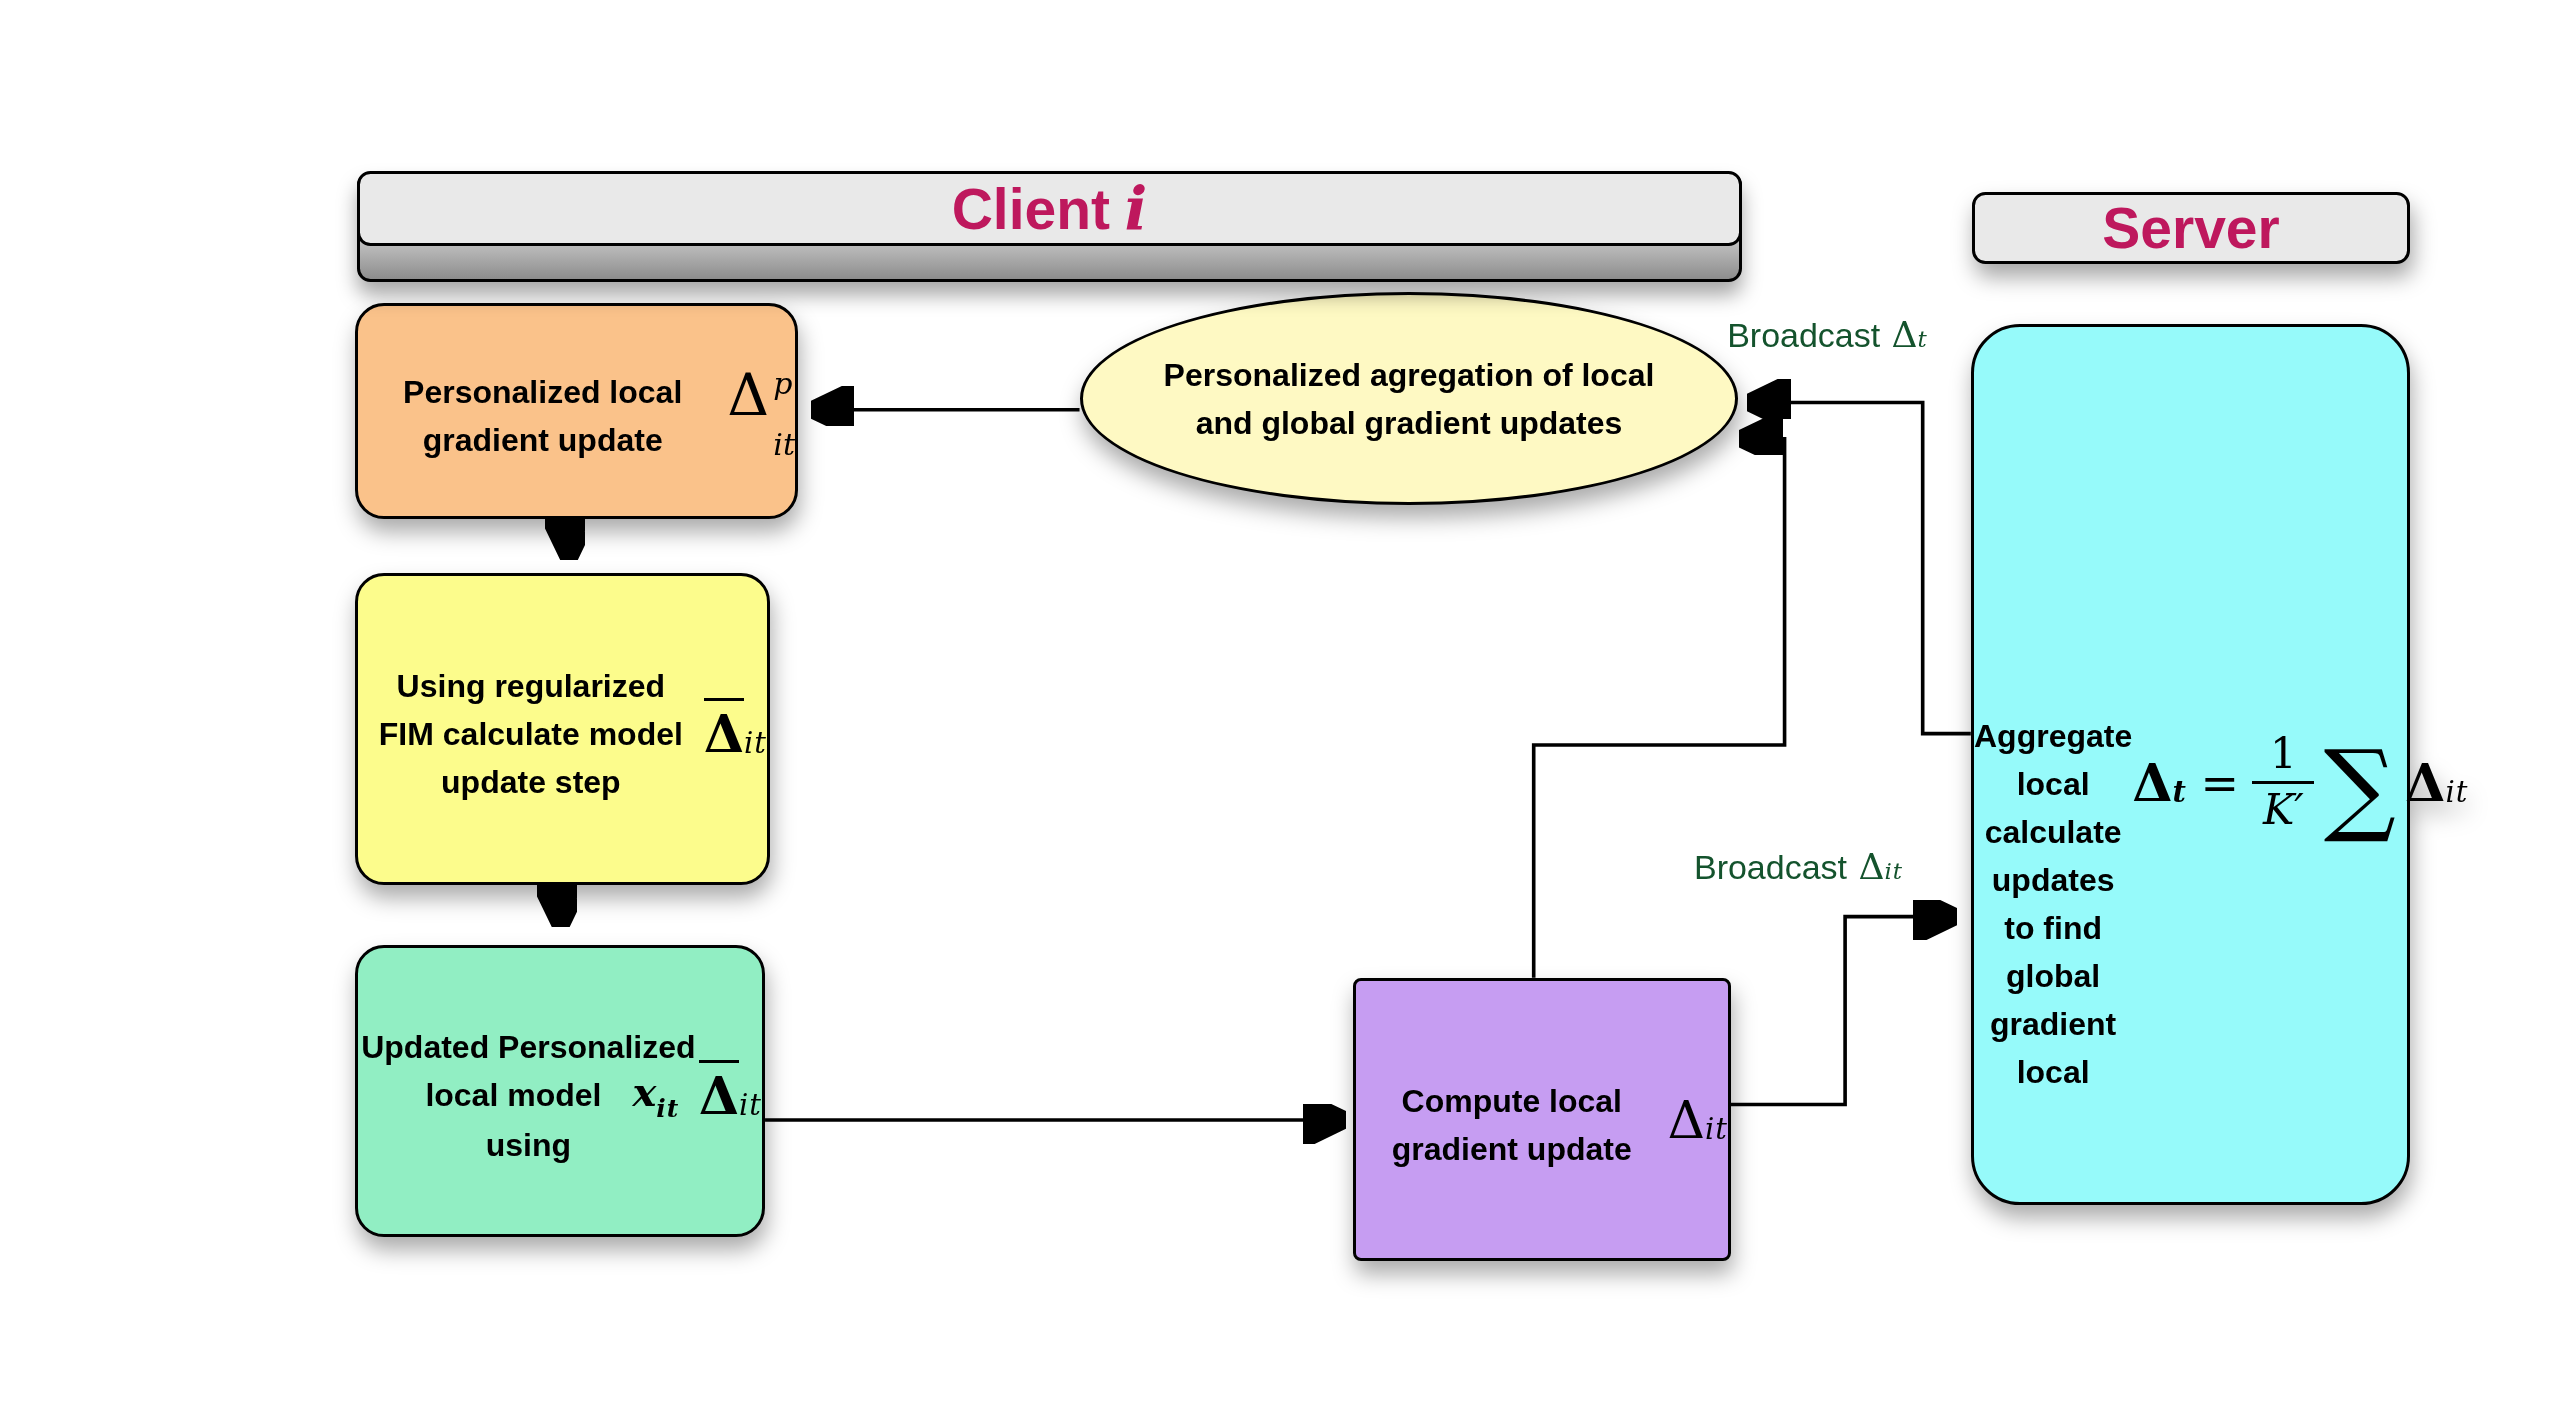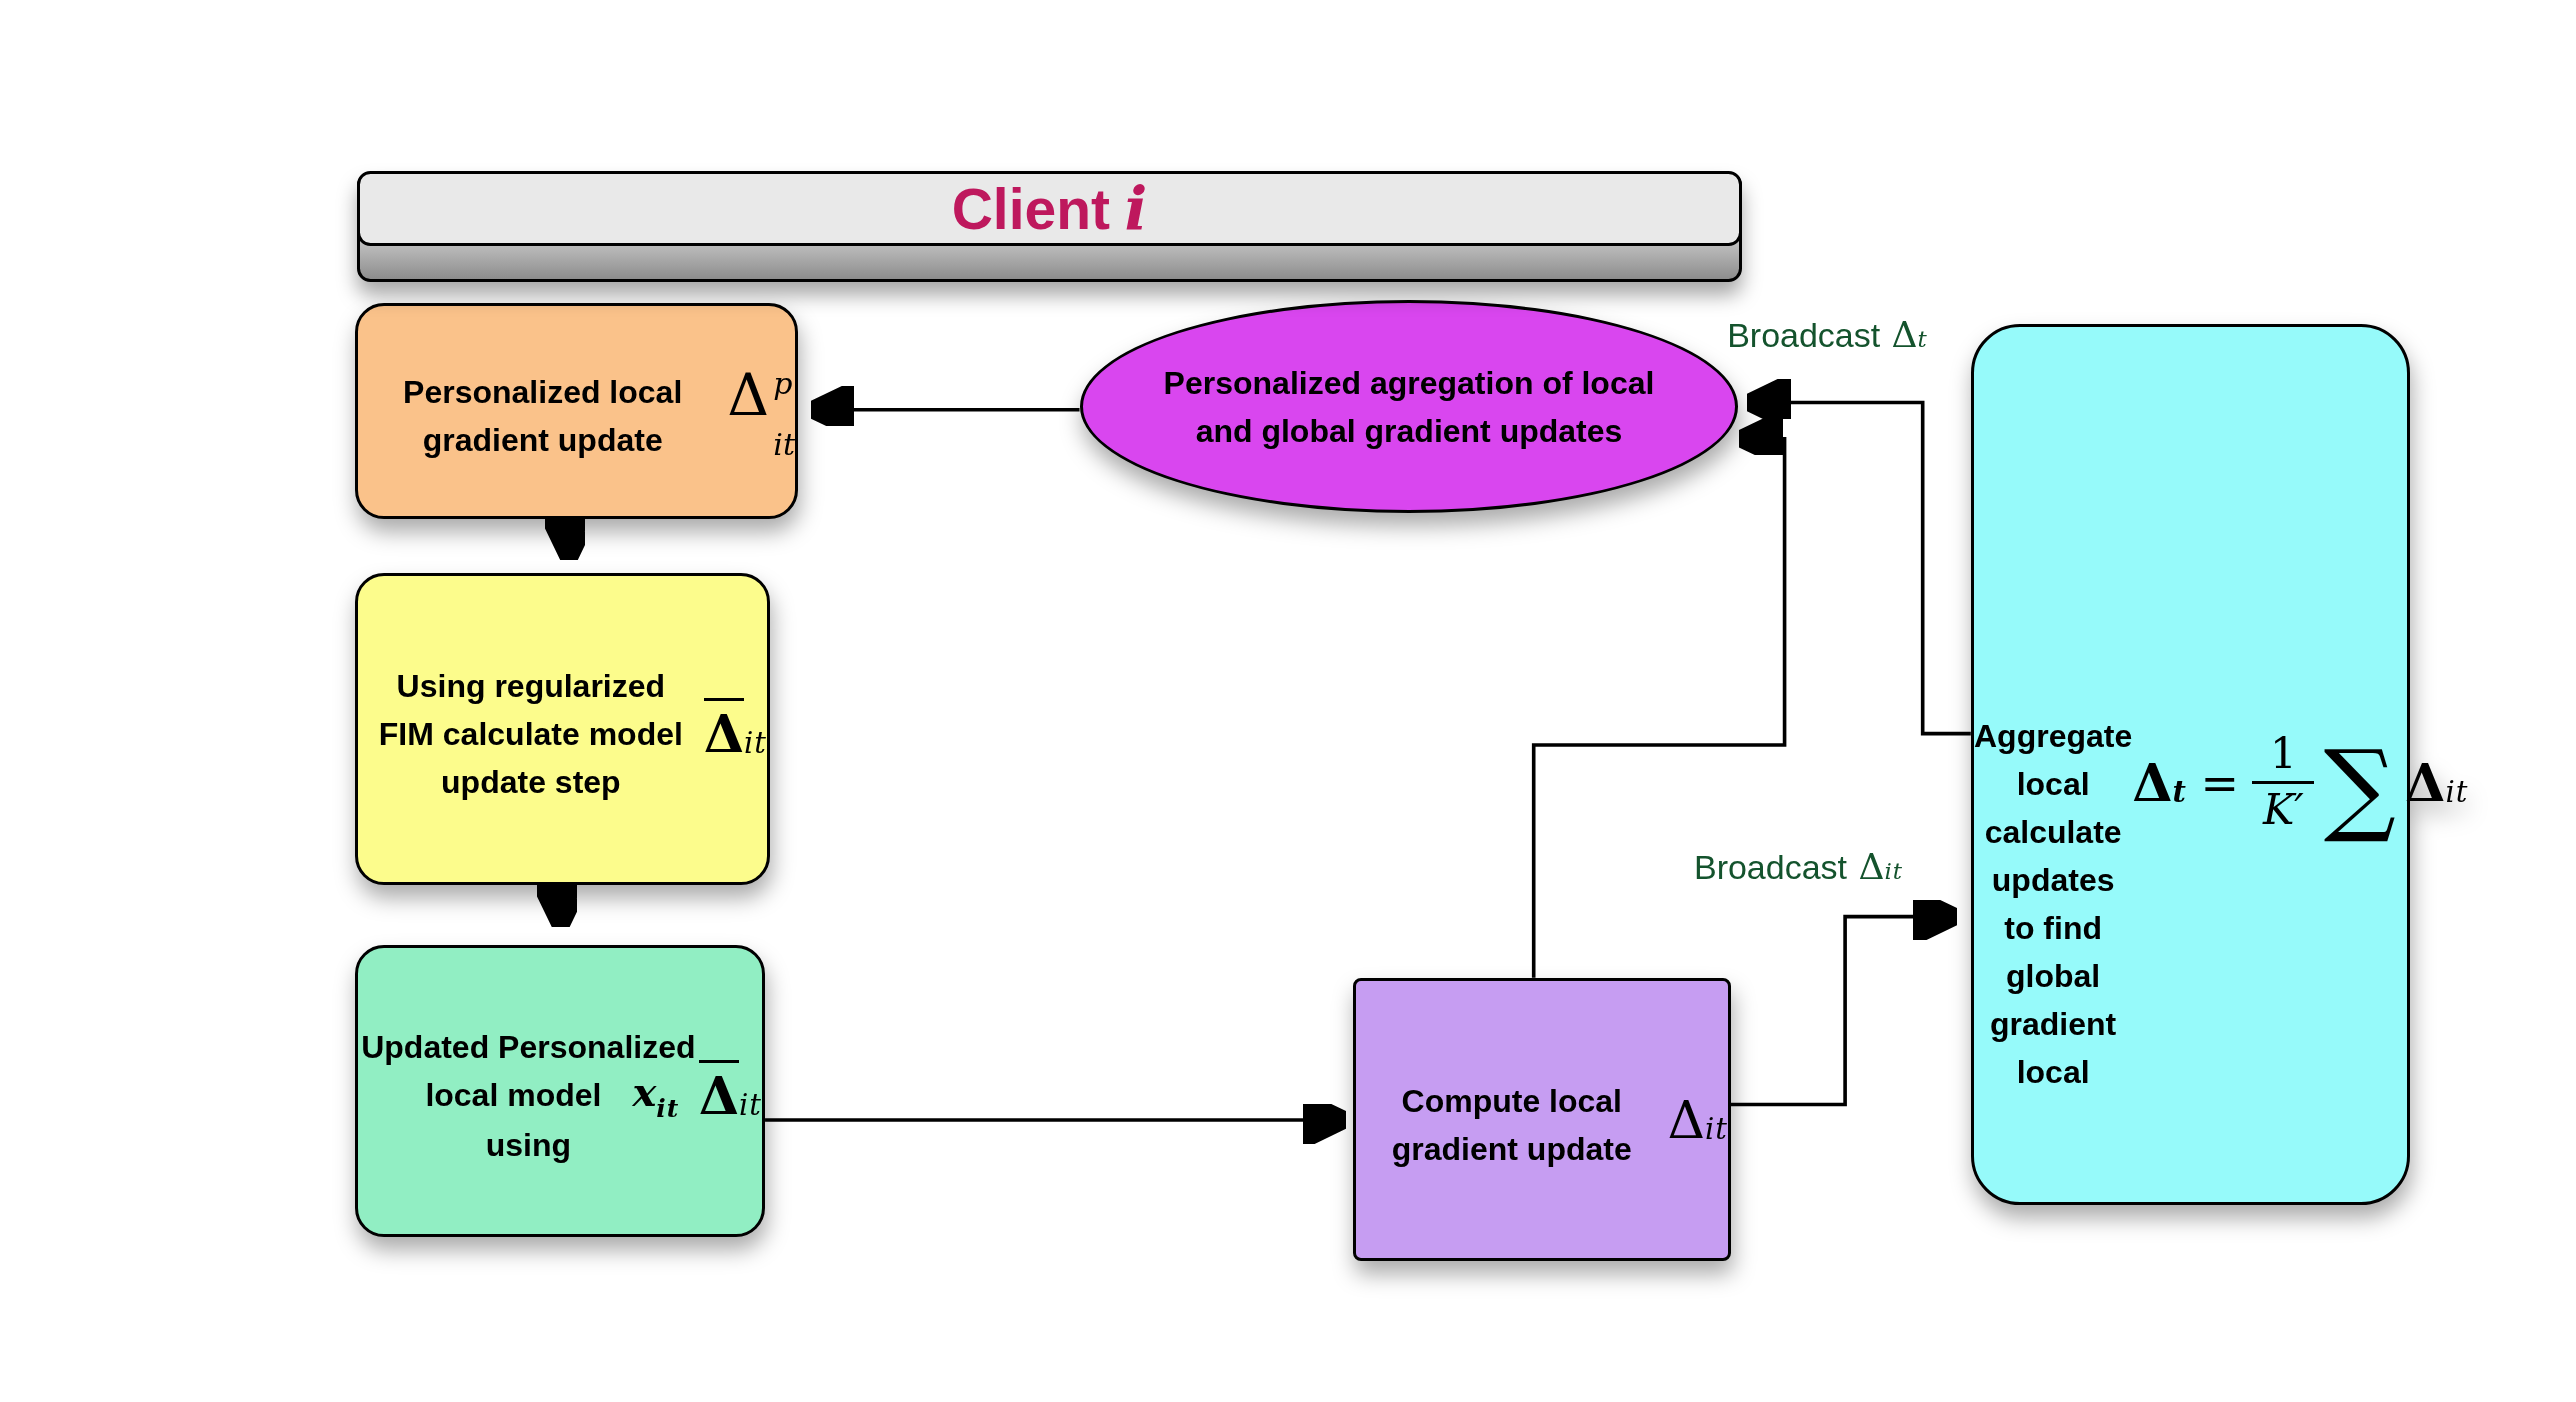--- a/index.html
+++ b/index.html
@@ -92,20 +92,23 @@
 <div id="canvas">
 
   <div class="client-group">
     <div class="hdr-shadow-band" style="left:357px;top:172px;width:1385px;height:110px;position:absolute;"></div>
     <div class="hdr" style="left: 357px; top: 171px; width: 1385px; height: 75px; position: absolute; background-color: rgb(233, 233, 233);">
       <span>Client</span>
       <span class="serif it bold" style="font-size:60px;margin-left:14.5px;">i</span>
     </div>
   </div>
 
+  <div class="hdr" style="left: 1972px; top: 192px; width: 438px; height: 72px; filter: drop-shadow(rgba(0, 0, 0, 0.35) 3.1px 13.4px 11.4px); background-color: rgb(233, 233, 233);">
+    <span>Server</span>
+  </div>
 
   <div class="node" style="left: 355px; top: 303px; width: 443px; height: 216px; border-radius: 29px; background-color: rgb(250, 194, 138);">
     <div class="title">
       <div>Personalized local</div>
       <div>gradient update</div>
     </div>
     <div class="math-zone">
       <span class="mathrow serif">
         <span class="delta-lg">Δ</span>
         <span class="supsub it">
@@ -140,21 +143,21 @@
       <div>using</div>
     </div>
     <div class="math-zone">
       <span class="mathrow serif">
         <span class="overline-delta delta-md bold">Δ</span>
         <span class="subscr it" style="align-self:flex-end;">it</span>
       </span>
     </div>
   </div>
 
-  <div class="node" style="left: 1080px; top: 300px; width: 658px; height: 213px; border-radius: 50%; justify-content: center; background-color: #d946ef;">
+  <div class="node" style="left: 1080px; top: 292px; width: 658px; height: 213px; border-radius: 50%; justify-content: center; background-color: #fef9c3;">
     <div class="title" style="margin-top:0;">
       <div>Personalized agregation of local</div>
       <div>and global gradient updates</div>
     </div>
   </div>
 
   <div class="node" style="left: 1353px; top: 978px; width: 378px; height: 283px; border-radius: 8px; background-color: rgb(198, 157, 242);">
     <div class="title">
       <div>Compute local</div>
       <div>gradient update</div>

